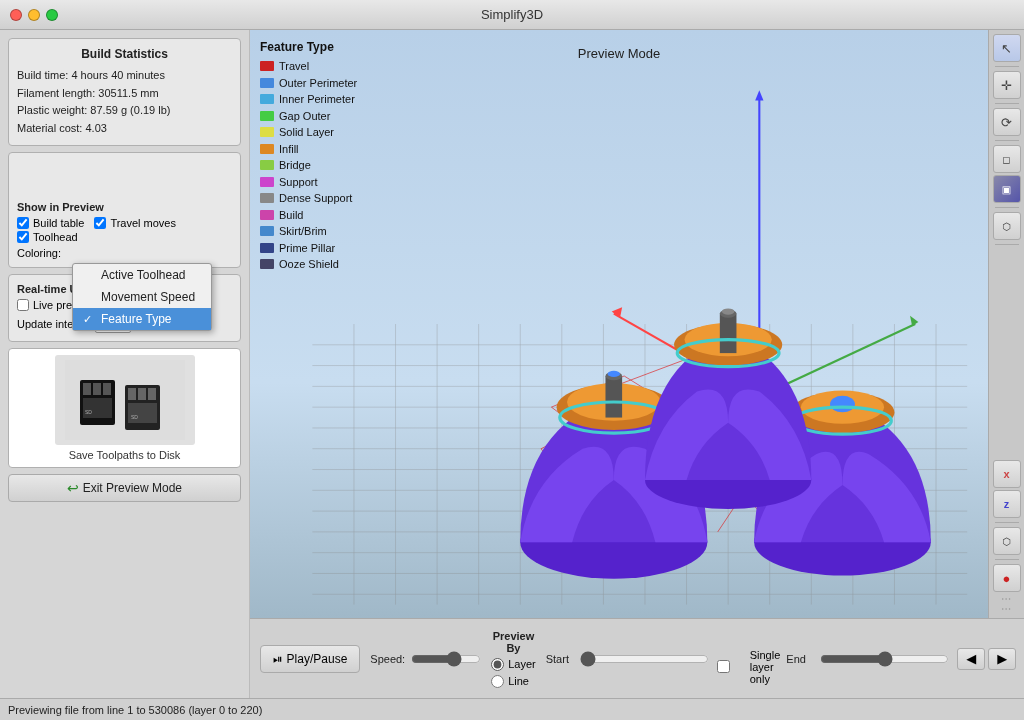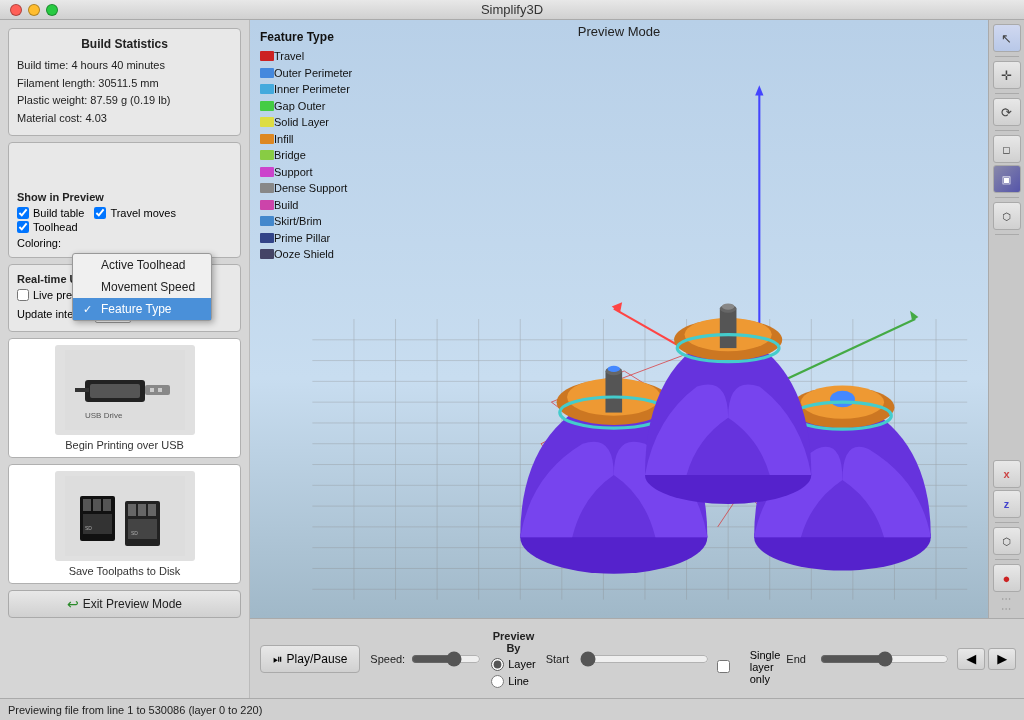--- a/index.html
+++ b/index.html
@@ -9,21 +9,21 @@
       background: #d6d6d6;
       width: 1024px;
       height: 720px;
       overflow: hidden;
       display: flex;
       flex-direction: column;
     }
 
     
     .title-bar {
-      height: 20px;
+      height: 30px;
       background: linear-gradient(to bottom, #e8e8e8, #d0d0d0);
       display: flex;
       align-items: center;
       justify-content: center;
       border-bottom: 1px solid #aaa;
       position: relative;
     }
     .title-bar-buttons {
       position: absolute;
       left: 10px;
@@ -193,35 +193,36 @@
     .feature-legend {
       position: absolute;
       top: 10px;
       left: 10px;
       z-index: 10;
     }
     .legend-title { font-size: 12px; font-weight: bold; color: #111; margin-bottom: 4px; }
     .legend-item {
       display: flex;
       align-items: center;
+      gap: 5px;
       font-size: 11px;
       color: #111;
       line-height: 1.5;
     }
     .legend-swatch {
       width: 14px;
       height: 10px;
       border-radius: 1px;
       flex-shrink: 0;
     }
 
     
     .preview-mode-label {
       position: absolute;
-      top: 4px;
+      top: 16px;
       left: 50%;
       transform: translateX(-50%);
       font-size: 13px;
       color: #222;
       font-weight: 500;
     }
 
     
     .right-toolbar {
       width: 36px;
@@ -413,39 +414,20 @@
       </div>
       <div class="update-row">
         <span>Update interval</span>
         <input type="text" class="num-input" value="5,0" style="">
         <span style="font-size:8px; cursor:pointer;">▲</span>
         <span style="font-size:8px; cursor:pointer;">▼</span>
         <span>sec</span>
       </div>
     </div>
 
-    <div class="thumb-card">
-      <div class="thumb-image usb-icon">
-        <svg viewBox="0 0 120 80" xmlns="http://www.w3.org/2000/svg">
-          <rect width="120" height="80" fill="#ddd"></rect>
-
-          <rect x="20" y="30" width="60" height="22" rx="3" fill="#222"></rect>
-          <rect x="25" y="34" width="50" height="14" rx="2" fill="#555"></rect>
-
-          <rect x="80" y="35" width="25" height="10" rx="2" fill="#888"></rect>
-
-          <rect x="10" y="38" width="14" height="4" fill="#333"></rect>
-
-          <rect x="85" y="38" width="4" height="4" fill="#ccc"></rect>
-          <rect x="93" y="38" width="4" height="4" fill="#ccc"></rect>
-          <text x="20" y="68" font-size="8" fill="#555">USB Drive</text>
-        </svg>
-      </div>
-      <span class="thumb-label">Begin Printing over USB</span>
-    </div>
 
     <div class="thumb-card">
       <div class="thumb-image sd-icon">
         <svg viewBox="0 0 120 80" xmlns="http://www.w3.org/2000/svg">
           <rect width="120" height="80" fill="#ddd"></rect>
 
           <rect x="15" y="20" width="35" height="45" rx="2" fill="#111"></rect>
           <rect x="18" y="23" width="8" height="12" fill="#555"></rect>
           <rect x="28" y="23" width="8" height="12" fill="#555"></rect>
           <rect x="38" y="23" width="8" height="12" fill="#555"></rect>

